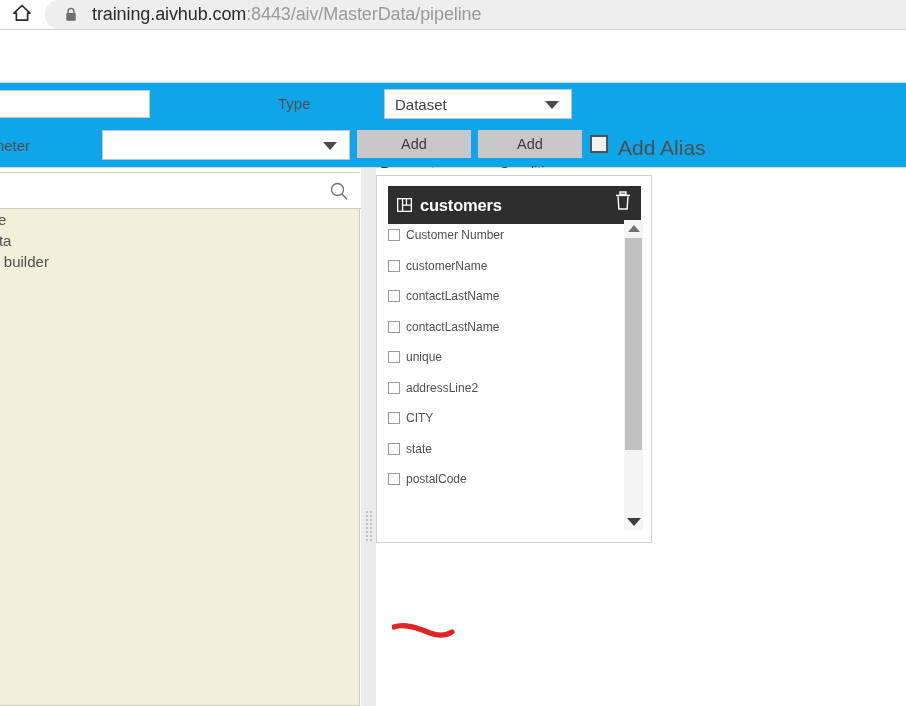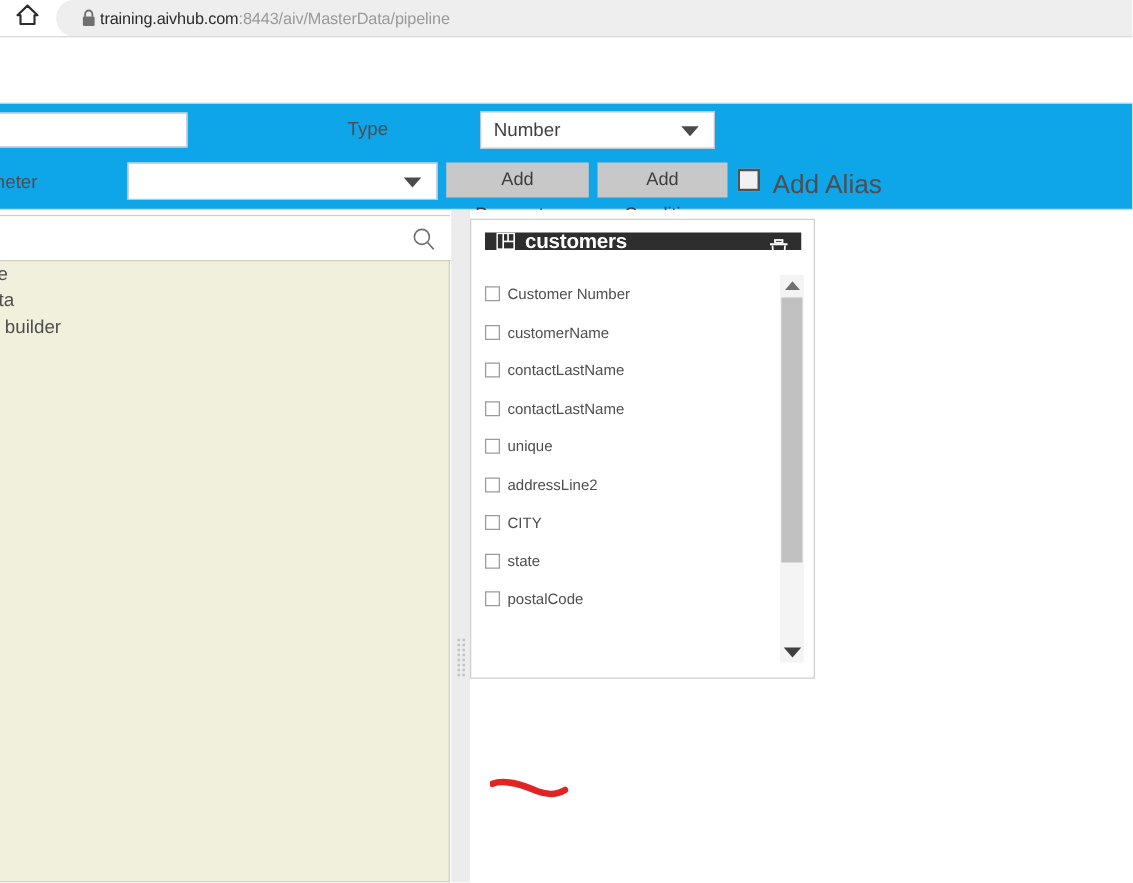--- a/index.html
+++ b/index.html
@@ -54,22 +54,22 @@
   .lock-icon {
     margin-left: 19px;
     width: 14px;
     height: 16px;
     display: flex;
     align-items: center;
     justify-content: center;
     flex: none;
   }
   .url-text {
-    margin-left: 2px;
-    font-size: 13px;
+    margin-left: 14px;
+    font-size: 18px;
     color: #9a9a9a;
     letter-spacing: -0.1px;
     white-space: nowrap;
   }
   .url-host { color: #2b2b2b; }
 
   .chrome-sep {
     position: absolute;
     left: 0; top: 29px;
     width: 906px; height: 1px;
@@ -299,21 +299,21 @@
     height: 368px;
     background: #ffffff;
     border: 1px solid #cfcfcf;
     box-sizing: border-box;
   }
   .card-header {
     position: absolute;
     left: 11px;
     top: 10px;
     width: 253px;
-    height: 14px;
+    height: 38px;
     background: #2e2e2e;
     display: flex;
     align-items: center;
     cursor: move;
   }
   .card-grid-icon {
     margin-left: 9px;
     width: 15px;
     height: 14px;
     flex: none;
@@ -448,21 +448,21 @@
   <div class="app-header">
     
   </div>
 
   <div class="toolbar">
 
     <div class="tb-row1">
       <input class="name-input" value="" style="">
       <div class="lbl-type">Type</div>
       <div class="select-box select-type">
-        <span class="select-value">Number</span>
+        <span class="select-value">Dataset</span>
         <span class="select-arrow"></span>
       </div>
     </div>
 
     <div class="tb-row2">
       <div class="lbl-param">Parameter</div>
       <div class="select-box select-param">
         <span class="select-value"></span>
         <span class="select-arrow"></span>
       </div>

